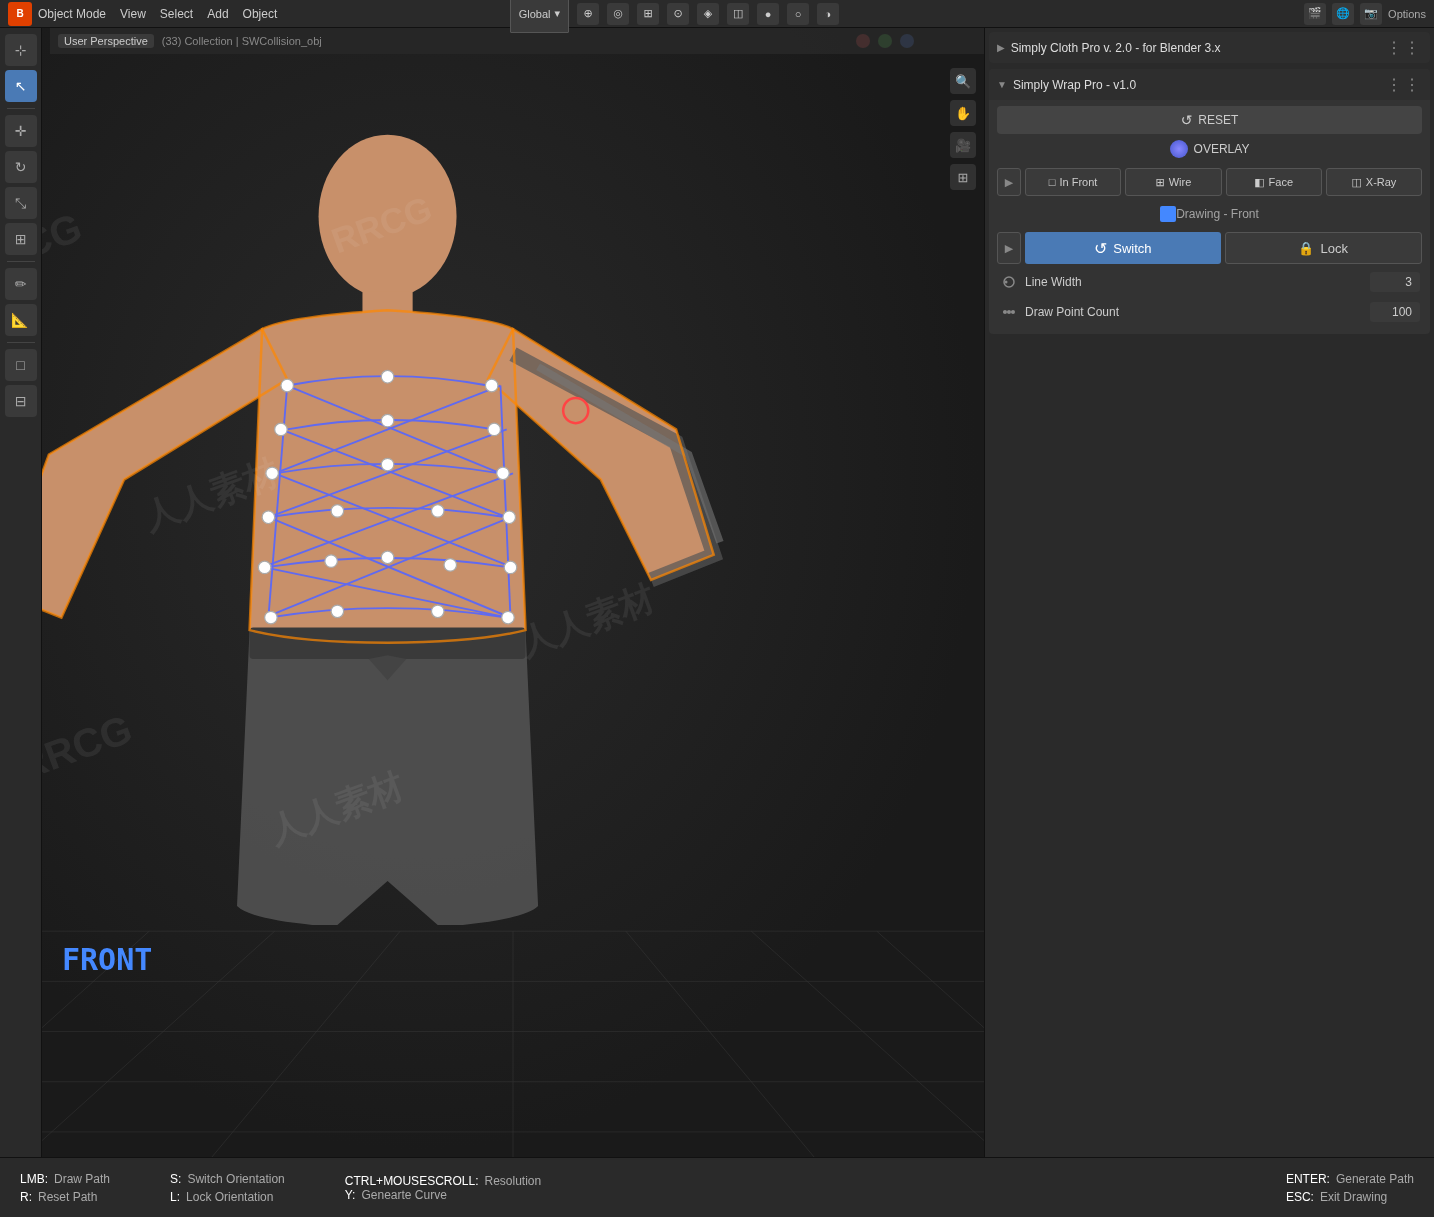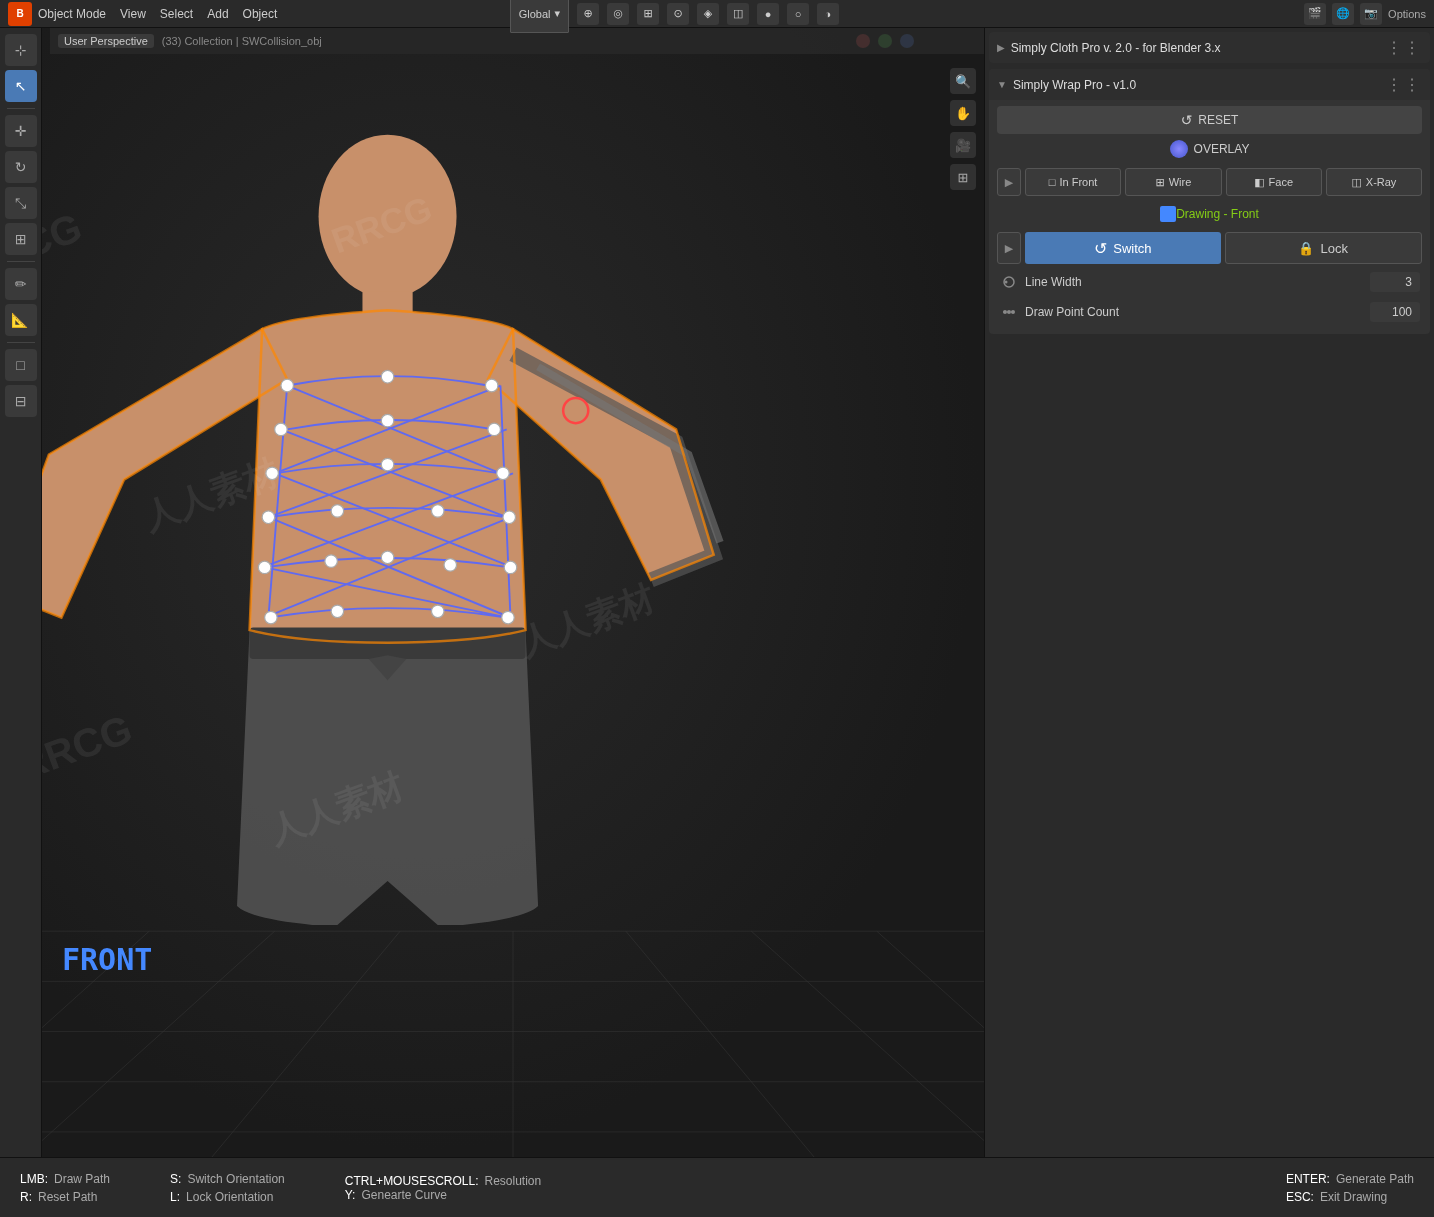--- a/index.html
+++ b/index.html
@@ -217,21 +217,21 @@
       flex: 1; height: 28px;
       background: #3a3a3a; border-radius: 3px;
       display: flex; align-items: center; justify-content: center;
       color: #ccc; cursor: pointer; font-size: 11px;
       border: 1px solid #555; gap: 4px;
     }
 
     
     .drawing-row {
       display: flex; align-items: center; justify-content: center;
-      padding: 6px 0; font-size: 12px; color: #84cc16;
+      padding: 6px 0; font-size: 12px; color: #a3a3a3;
     }
     .drawing-icon {
       width: 16px; height: 16px;
       background: #4488ff;
       border-radius: 2px;
     }
 
     
     .switch-lock-row {
       display: flex; gap: 4px; padding: 4px 0; align-items: center;

